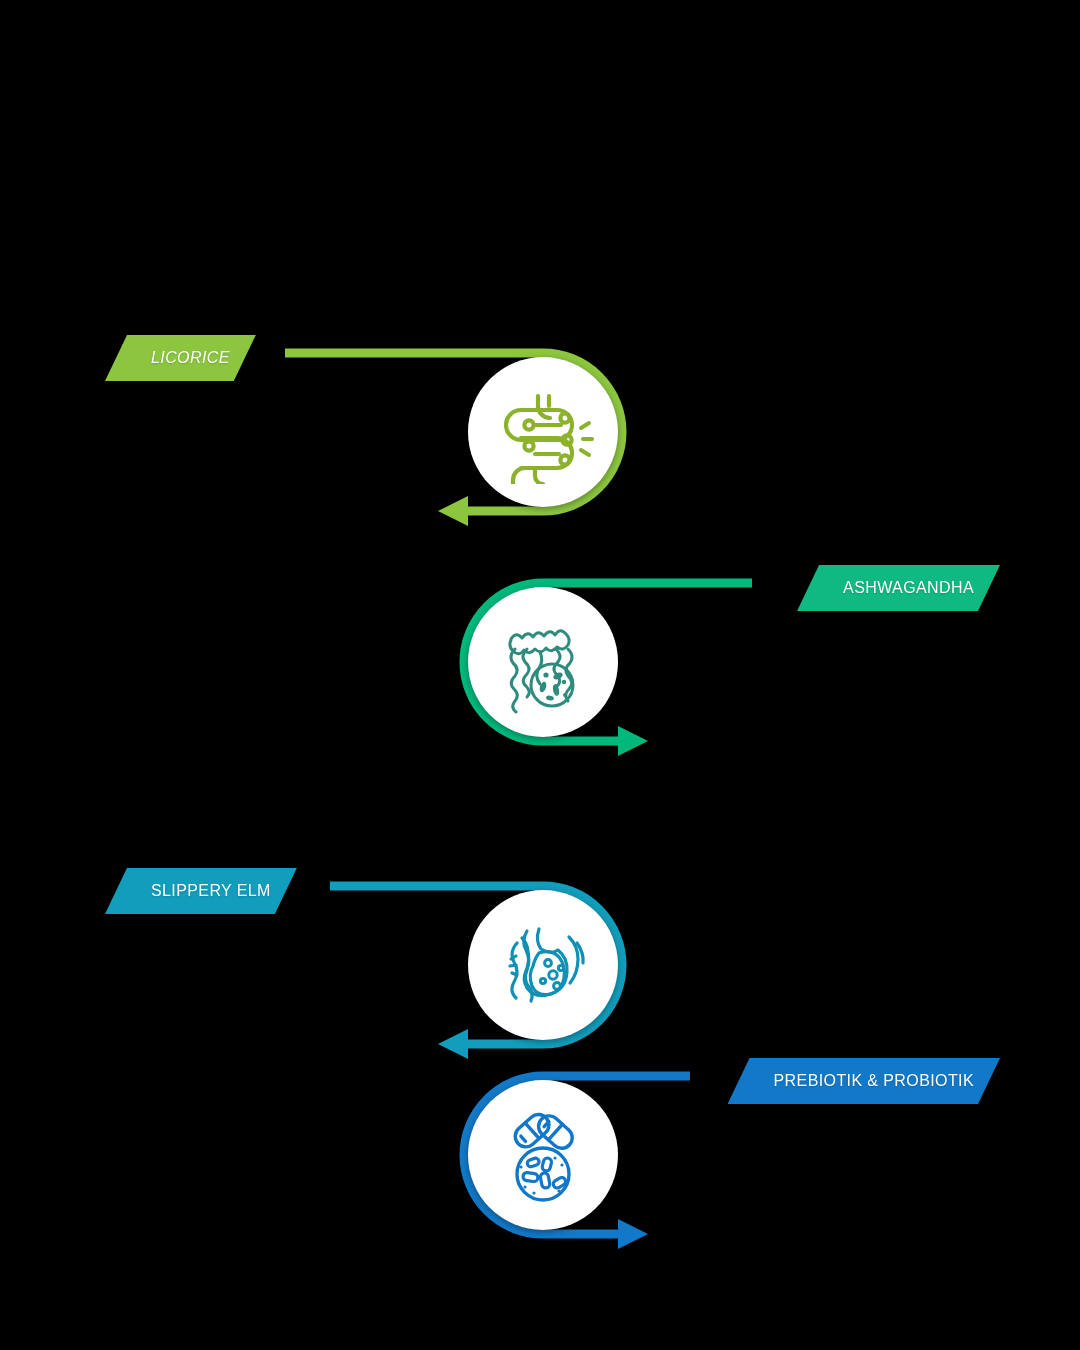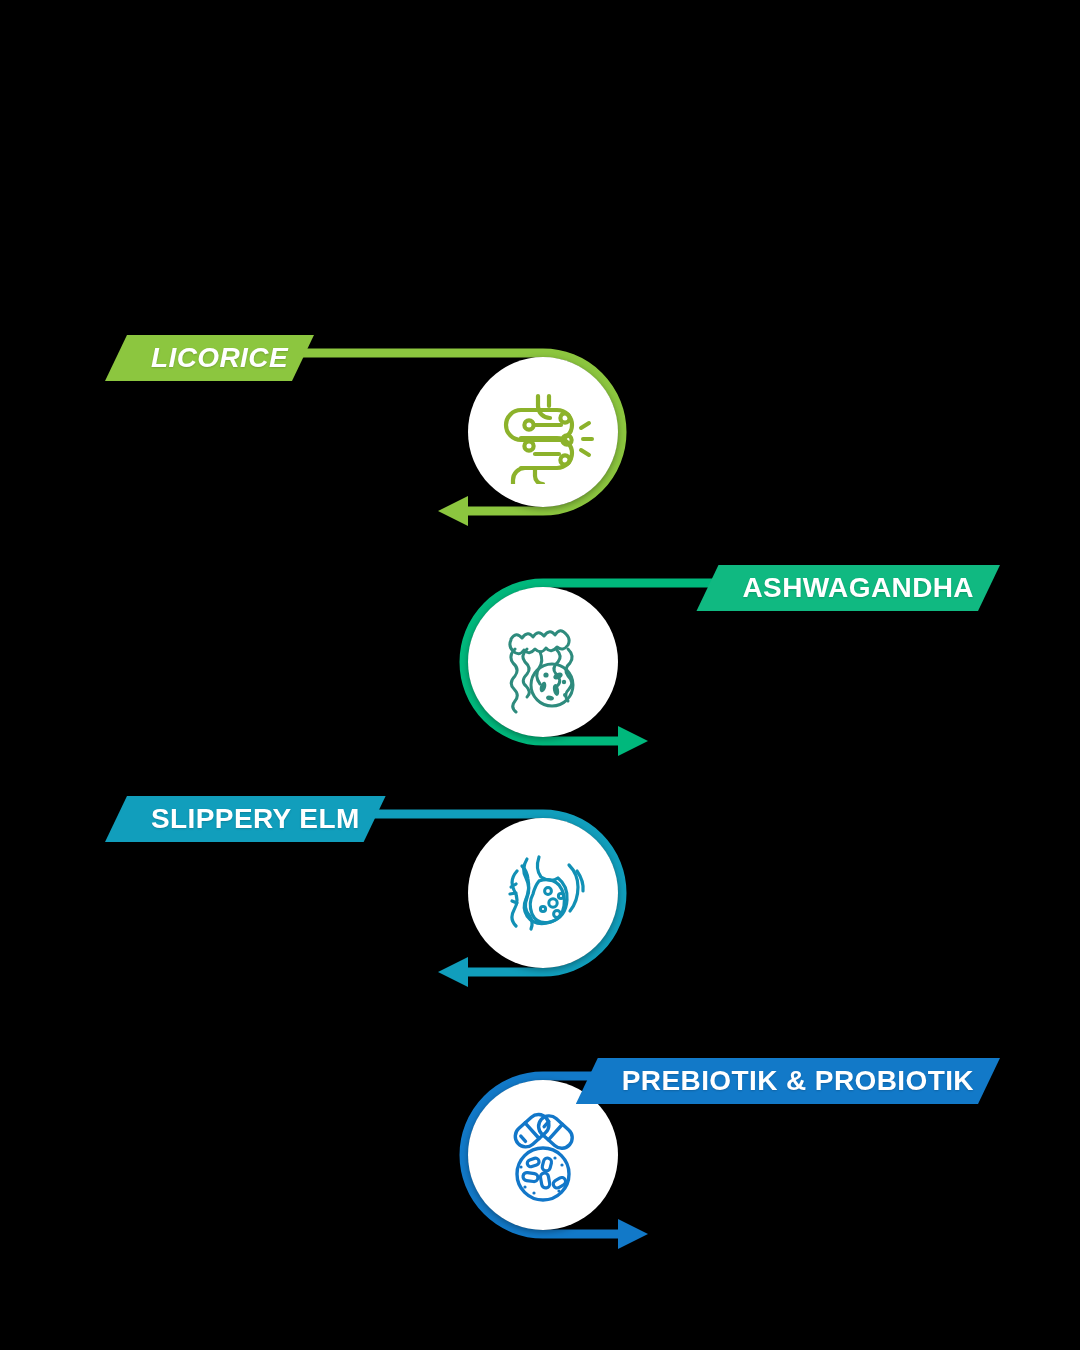--- a/index.html
+++ b/index.html
@@ -5,21 +5,21 @@
   * { margin:0; padding:0; box-sizing:border-box; }
   html,body { width:1080px; height:1350px; background:#000; overflow:hidden; }
   body { font-family:"Liberation Sans", sans-serif; }
 
   #stage { position:relative; width:1080px; height:1350px; background:#000; }
 
   
   .row { position:absolute; left:0; width:1080px; height:215px; }
   .row.r1 { top:335px; }
   .row.r2 { top:565px;padding-left:44px; }
-  .row.r3 { top:796px;padding-left:11px; }
+  .row.r3 { top:868px;padding-left:11px; }
   .row.r4 { top:1058px; }
 
   
   .track { position:absolute; left:0; top:0; width:1080px; height:215px; }
 
   
   .disc {
     position:absolute; width:150px; height:150px; border-radius:50%;
     background:#fff; left:468px; top:22px;
     display:flex; align-items:center; justify-content:center;
@@ -29,21 +29,21 @@
 
   
   .banner {
     position:absolute; height:46px;
     display:flex; align-items:center;
     -webkit-clip-path: polygon(22px 0, 100% 0, calc(100% - 22px) 100%, 0 100%);
     clip-path: polygon(22px 0, 100% 0, calc(100% - 22px) 100%, 0 100%);
     filter: drop-shadow(2px 3px 2px rgba(120,120,120,.55));
   }
   .banner span {
-    color:#fff; font-weight:bold; font-size:28px; letter-spacing:.4px;
+    color:#fff; font-weight:normal; font-size:16px; letter-spacing:.4px;
     white-space:nowrap; text-shadow:0 1px 2px rgba(0,0,0,.18);
   }
 
   
   .banner.left  { left:105px; padding:0 26px 0 46px; }
   
   .banner.right { right:80px;  padding:0 26px 0 46px; }
 
   .banner.italic span { font-style:italic; }
 </style>

